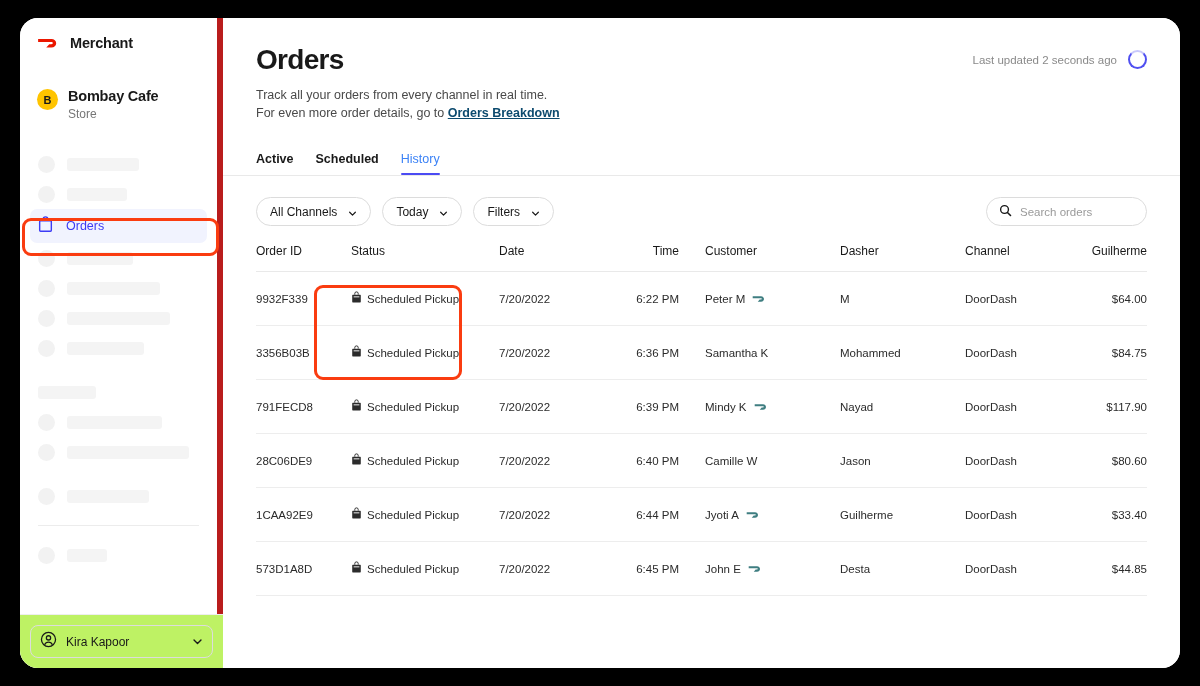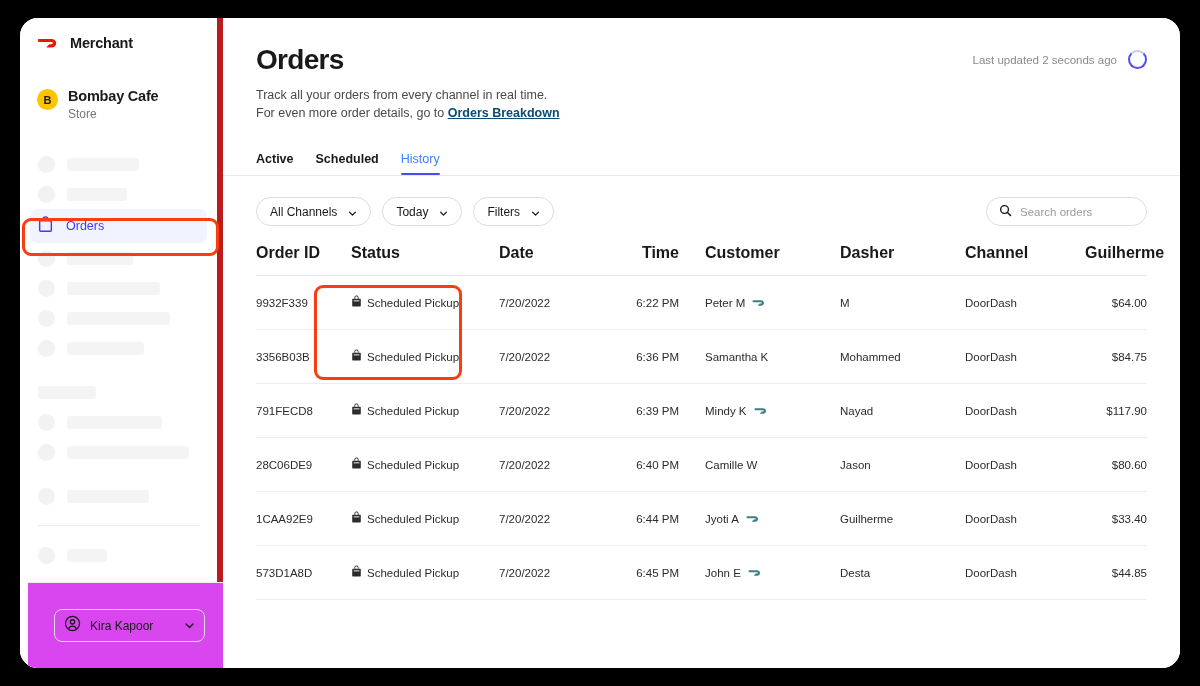--- a/index.html
+++ b/index.html
@@ -72,23 +72,23 @@
     height: 34px;
     display: flex; align-items: center; gap: 13px;
     padding-left: 8px;
     background: #f1f3fe;
     border-radius: 7px;
   }
   .nav-active .label { font-size: 12.5px; color: #3d3cf5; }
 
   
   #user-footer {
-    position: absolute; left: 8px; bottom: 0;
-    width: 203px; padding: 26px;
-    background: #d946ef;
+    position: absolute; left: 0; bottom: 0;
+    width: 203px; padding: 10px;
+    background: #bef264;
     border-top: 1px solid #eeeeee;
   }
   .user-chip {
     height: 33px;
     border: 1px solid #dcdcdc; border-radius: 8px;
     display: flex; align-items: center; gap: 9px;
     padding: 0 9px;
   }
   .user-chip .name { font-size: 12px; color: #191919; flex: 1; }
 
@@ -152,21 +152,21 @@
   .search-box input {
     border: 0; outline: 0; font-size: 11.5px; color: #191919;
     width: 100%; font-family: "Liberation Sans", sans-serif; background: transparent;
   }
   .search-box input::placeholder { color: #9a9a9a; }
 
   
   .table-wrap { padding: 0 33px; margin-top: 18px; }
   table { width: 100%; border-collapse: collapse; table-layout: fixed; }
   th {
-    font-size: 16px; font-weight: 700; color: #191919;
+    font-size: 12px; font-weight: 400; color: #191919;
     text-align: left; padding: 0 0 13px 0; white-space: nowrap;
   }
   thead tr { border-bottom: 1px solid #e9e9e9; }
   td {
     font-size: 11.5px; color: #2b2b2b; padding: 19px 0 19px 0;
     border-bottom: 1px solid #ededed; white-space: nowrap;
     vertical-align: middle;
   }
   .c-order  { width: 95px; }
   .c-status { width: 148px; }

